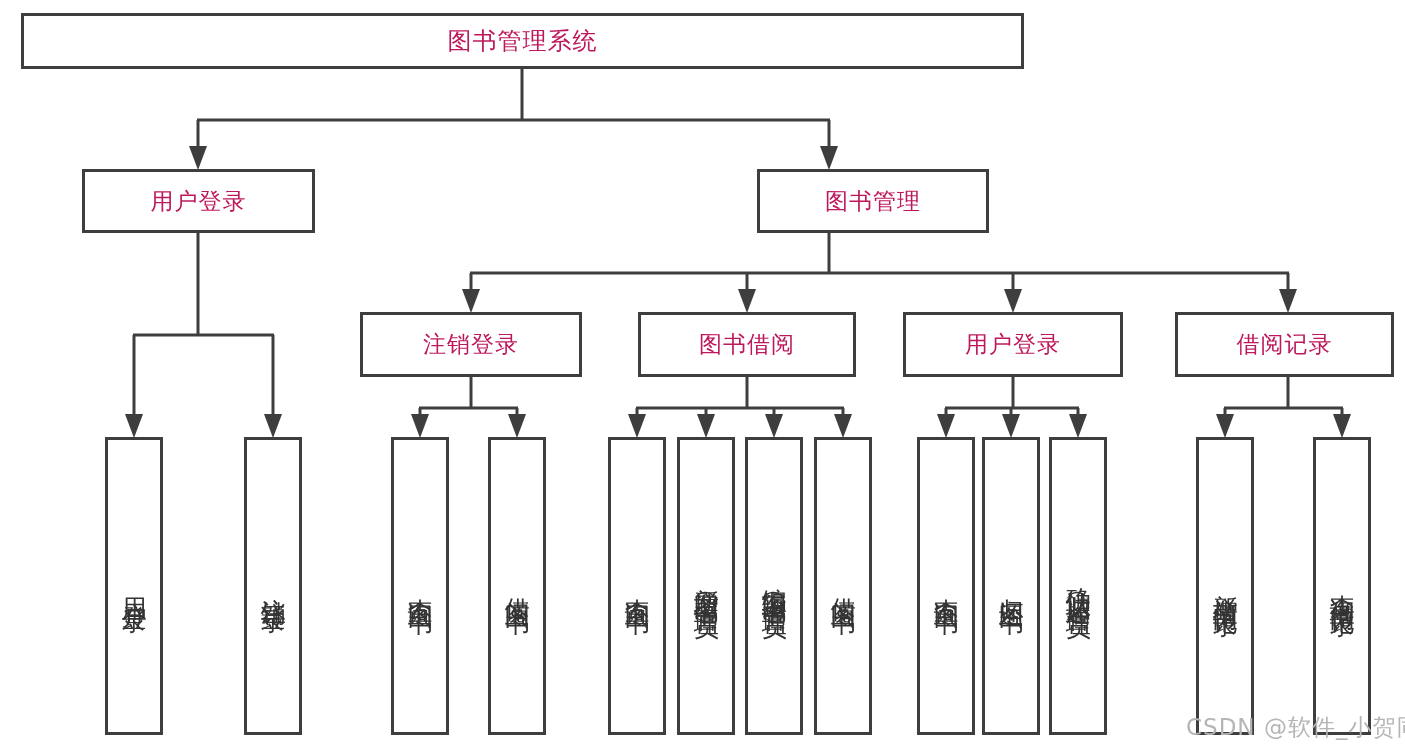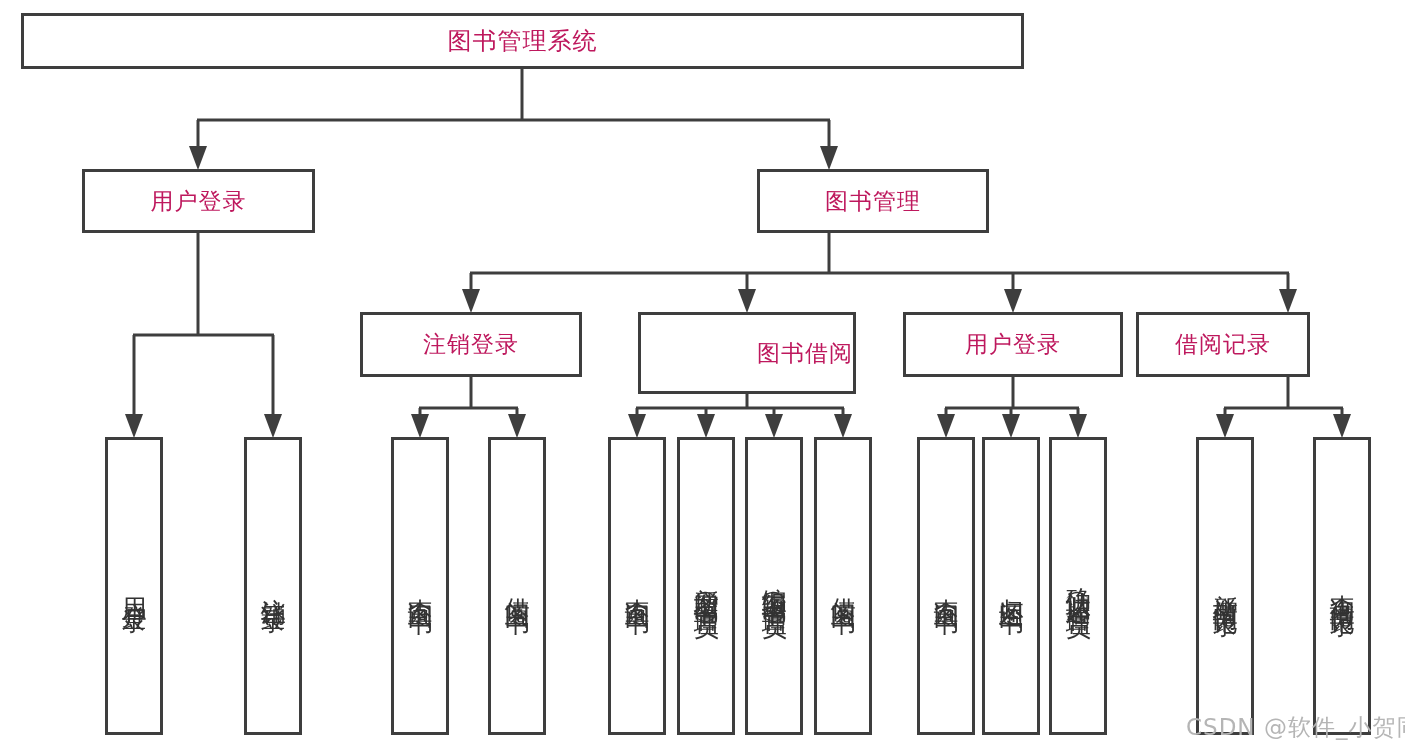--- a/index.html
+++ b/index.html
@@ -102,27 +102,27 @@
   <div class="node" style="left:82px;top:169px;width:233px;height:64px;">
     <span>用户登录</span>
   </div>
   <div class="node" style="left:713px;top:169px;width:232px;height:64px;margin-left:44px;">
     <span>图书管理</span>
   </div>
 
   <div class="node" style="left:360px;top:312px;width:222px;height:65px;">
     <span>注销登录</span>
   </div>
-  <div class="node" style="left:638px;top:312px;width:218px;height:82px;justify-content:flex-end;">
+  <div class="node" style="left:638px;top:312px;width:218px;height:65px;">
     <span>图书借阅</span>
   </div>
   <div class="node" style="left:903px;top:312px;width:220px;height:65px;">
     <span>用户登录</span>
   </div>
-  <div class="node" style="left:1136px;top:312px;width:174px;height:65px;">
+  <div class="node" style="left:1175px;top:312px;width:219px;height:65px;">
     <span>借阅记录</span>
   </div>
 
   <div class="vnode" style="left:105px;top:437px;width:58px;height:298px;">
     <span class="vtext">用户登录</span>
   </div>
   <div class="vnode" style="left:244px;top:437px;width:58px;height:298px;">
     <span class="vtext">注销登录</span>
   </div>
 

